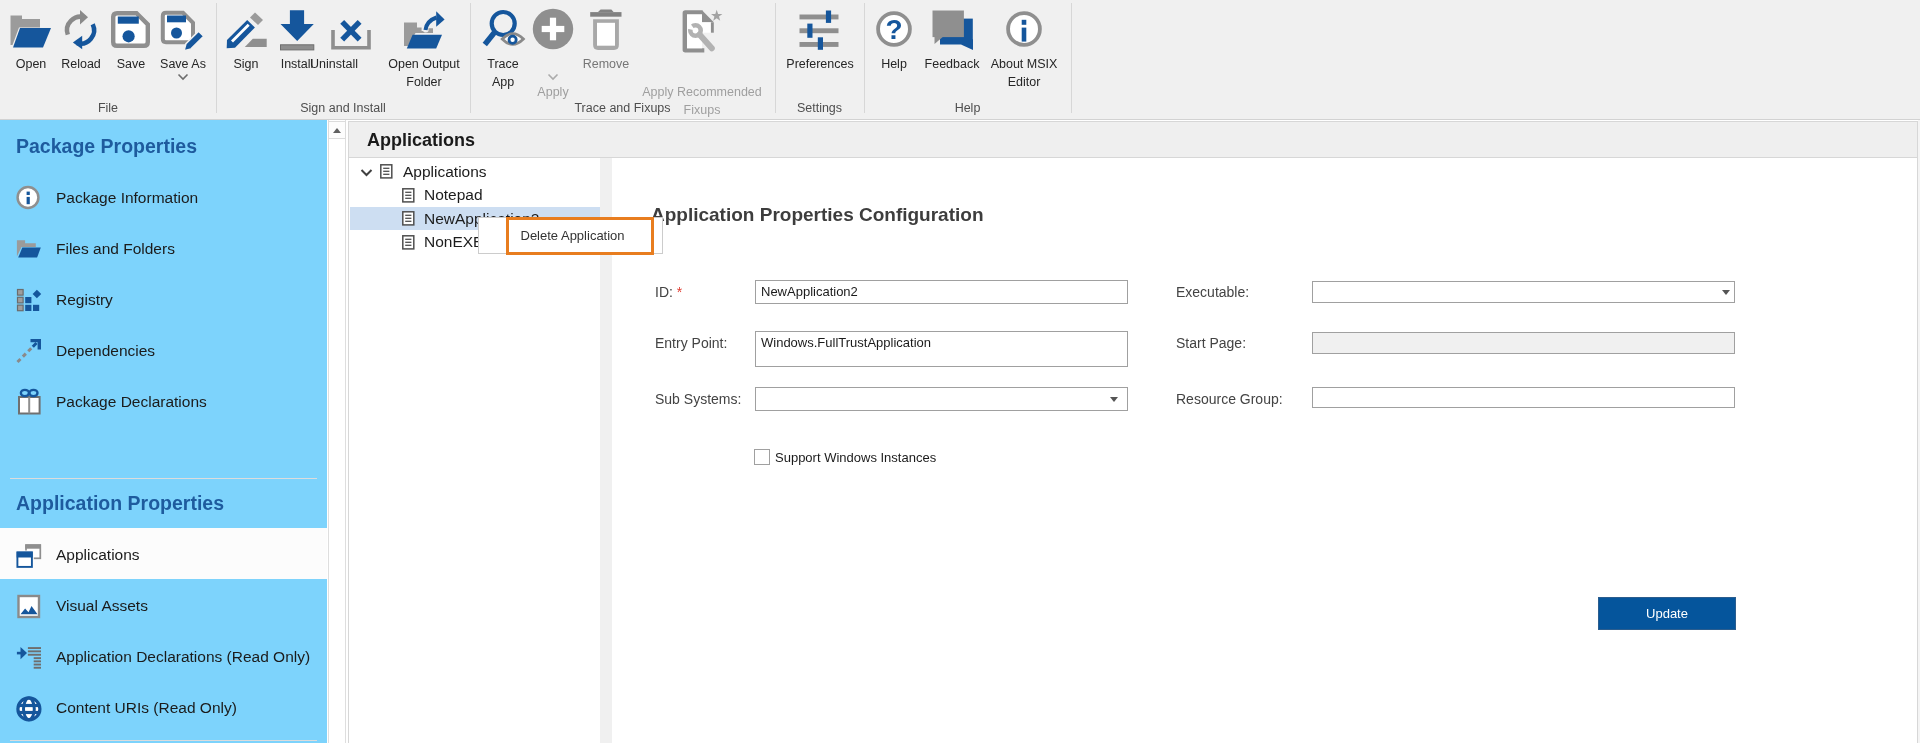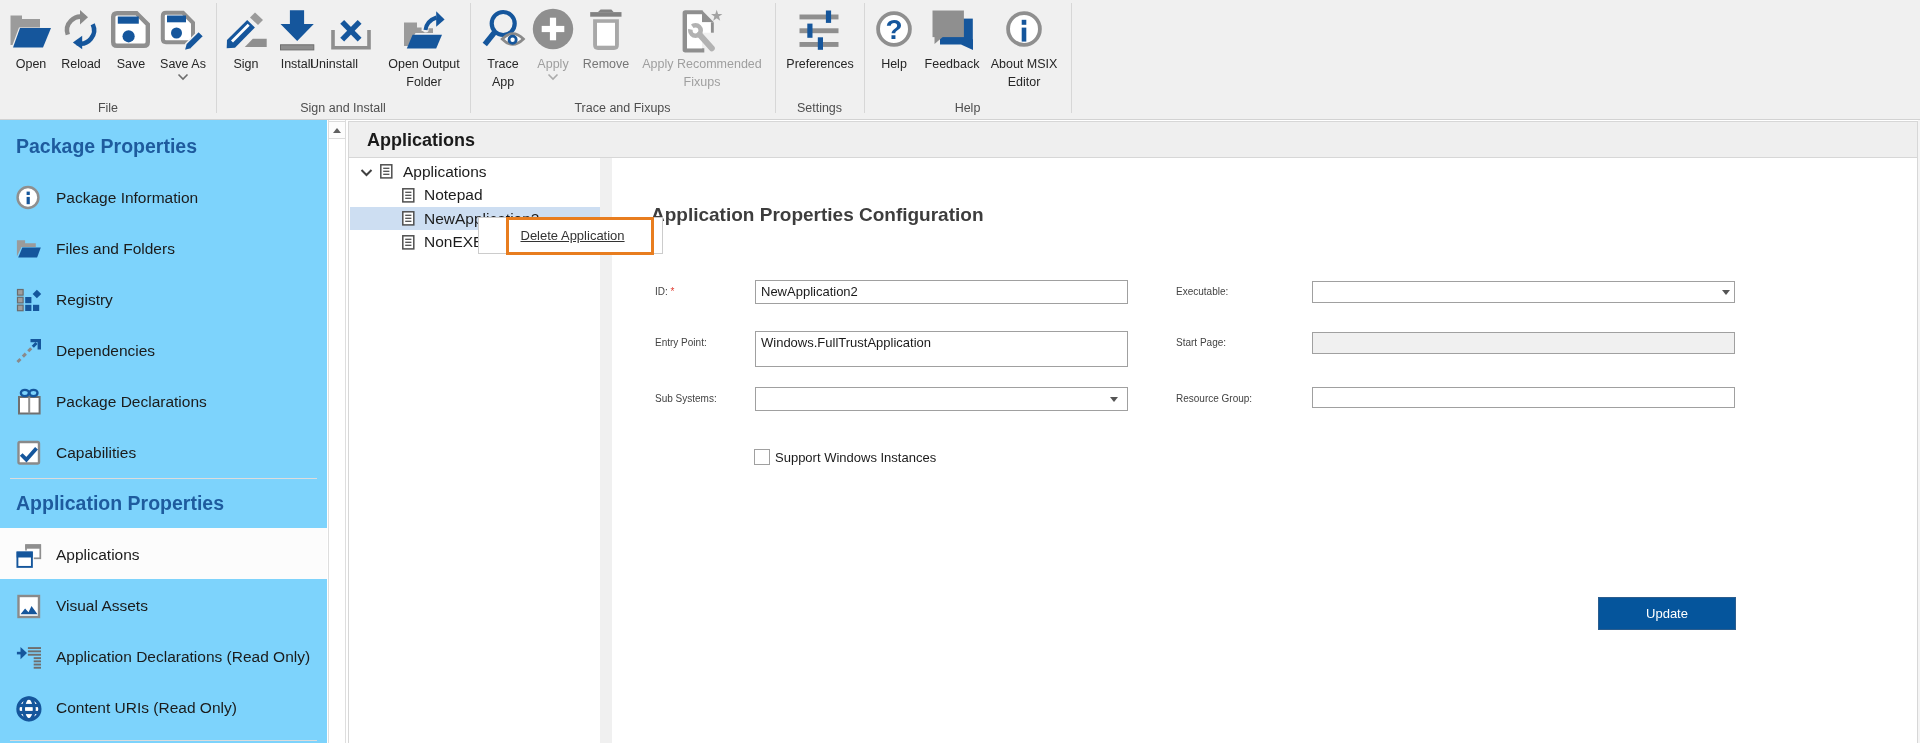--- a/index.html
+++ b/index.html
@@ -8,21 +8,21 @@
 .abs { position:absolute; }
 #app { position:relative; width:1920px; height:743px; }
 
 #ribbon { position:absolute; left:0; top:0; width:1920px; height:120px;
   background:#f0f0f0; border-bottom:1px solid #d2d2d2; }
 .rlabel { position:absolute; top:54.5px; font-size:12.5px; line-height:18.5px;
   color:#262626; text-align:center; white-space:nowrap; }
 .rgroup { position:absolute; top:100px; height:16px; font-size:12.5px;
   line-height:16px; color:#4e4e4e; text-align:center; }
 .rsep { position:absolute; top:3px; height:110px; width:1px; background:#d7d7d7; }
-.dis { color:#9f9f9f; }
+.dis { color:#9f9f9f;margin-top:28px; }
 
 #sidebar { position:absolute; left:0; top:120px; width:327px; height:623px;
   background:#7dd3fc; }
 .navhead { position:absolute; left:16px; font-size:19.5px; font-weight:bold;
   color:#1e5b9e; line-height:52px; white-space:nowrap; }
 .navitem { position:absolute; left:0; width:375px; height:51px;text-align:center; }
 .navitem .txt { position:absolute; left:56px; top:0; font-size:15.5px;
   color:#1b1b1b; line-height:51px; white-space:nowrap; }
 .navitem svg { position:absolute; left:14px; top:12px; }
 .seldiv { position:absolute; left:10px; width:307px; height:1px; background:#dcdcdc; }
@@ -40,35 +40,35 @@
 #ptitle span { position:absolute; left:18px; top:0; line-height:36px;
   font-size:18px; font-weight:bold; color:#1a1a1a; }
 #pcontent { position:absolute; left:348px; top:158px; width:1570px; height:585px;
   background:#fff; border-left:1px solid #d7d7d7; border-right:1px solid #d7d7d7; }
 #splitter { position:absolute; left:600px; top:158px; width:12px; height:585px;
   background:#f0f0f0; }
 
 .trow { position:absolute; height:23.5px; font-size:15.5px; color:#1c1c1c;
   line-height:23.5px; white-space:nowrap; }
 
-.flabel { position:absolute; font-size:10px; color:#434343; line-height:20px;
+.flabel { position:absolute; font-size:14px; color:#434343; line-height:20px;
   white-space:nowrap; }
 .input { position:absolute; background:#fff; border:1px solid #a0a0a0;
   font-size:13px; color:#1b1b1b; line-height:22px; padding-left:5px;
   white-space:nowrap; overflow:hidden; }
 .darr { position:absolute; width:0; height:0;
   border-left:4.5px solid transparent; border-right:4.5px solid transparent;
   border-top:5px solid #555; }
 
 #cmenu { position:absolute; left:478px; top:217px; width:185px; height:36.5px;
   background:#fff; border:1px solid #cccccc; }
 #cmenuhl { position:absolute; left:505.5px; top:216.5px; width:148.5px;
   height:38.5px; background:#fff; border:3.5px solid #e87d1f; }
 #cmenutxt { position:absolute; left:520.5px; top:217px; width:133px; height:37px;
-  line-height:37px; font-size:13px; color:#333;text-decoration:underline; }
+  line-height:37px; font-size:13px; color:#333; }
 #updbtn { position:absolute; left:1598px; top:597px; width:138px; height:33px;
   background:#05559c; border:1px solid #2b5d8e; color:#fff; font-size:13px;
   text-align:center; line-height:31px; }
 </style>
 </head>
 <body>
 <div id="app">
 <div id="ribbon">
   <div class="rsep" style="left:216px"></div>
   <div class="rsep" style="left:470px"></div>
@@ -237,27 +237,20 @@
   </div>
   <div class="navitem" style="top:256px">
     <svg width="28" height="28" viewBox="0 0 28 28">
       <rect x="5" y="9" width="20.6" height="16.5" fill="#fff" stroke="#707070" stroke-width="2"></rect>
       <line x1="15.2" y1="9" x2="15.2" y2="25.3" stroke="#8f8f8f" stroke-width="2"></line>
       <ellipse cx="10.9" cy="5" rx="4" ry="3.1" fill="none" stroke="#15569c" stroke-width="2.4"></ellipse>
       <ellipse cx="19.5" cy="5" rx="4" ry="3.1" fill="none" stroke="#15569c" stroke-width="2.4"></ellipse>
     </svg>
     <span class="txt">Package Declarations</span>
   </div>
-  <div class="navitem" style="top:307px">
-    <svg width="28" height="28" viewBox="0 0 28 28">
-      <rect x="4.5" y="3" width="20.5" height="21.5" rx="1.5" fill="#fff" stroke="#8a8a8a" stroke-width="2.4"></rect>
-      <polyline points="7.2,15.5 12.4,20.7 22.5,9.3" fill="none" stroke="#15569c" stroke-width="3.8"></polyline>
-    </svg>
-    <span class="txt">Capabilities</span>
-  </div>
   <div class="seldiv" style="top:358px"></div>
   <div class="navhead" style="top:358px;line-height:51px">Application Properties</div>
   <div class="navsel" style="position:absolute;left:0;top:408px;width:327px;height:51px;background:#fcfcfc"></div>
   <div class="navitem" style="top:409px">
     <svg width="28" height="28" viewBox="0 0 28 28">
       <rect x="12" y="4.1" width="14.3" height="13.2" fill="#fff" stroke="#8f8f8f" stroke-width="1.7"></rect>
       <rect x="11.3" y="3.4" width="15.7" height="4.3" fill="#8f8f8f"></rect>
       <rect x="1.5" y="9.5" width="18.3" height="18" fill="#fcfcfc"></rect>
       <rect x="3.4" y="11.4" width="14.5" height="14.5" fill="#fff" stroke="#15569c" stroke-width="1.9"></rect>
       <rect x="2.7" y="10.7" width="15.9" height="5.8" fill="#15569c"></rect>

